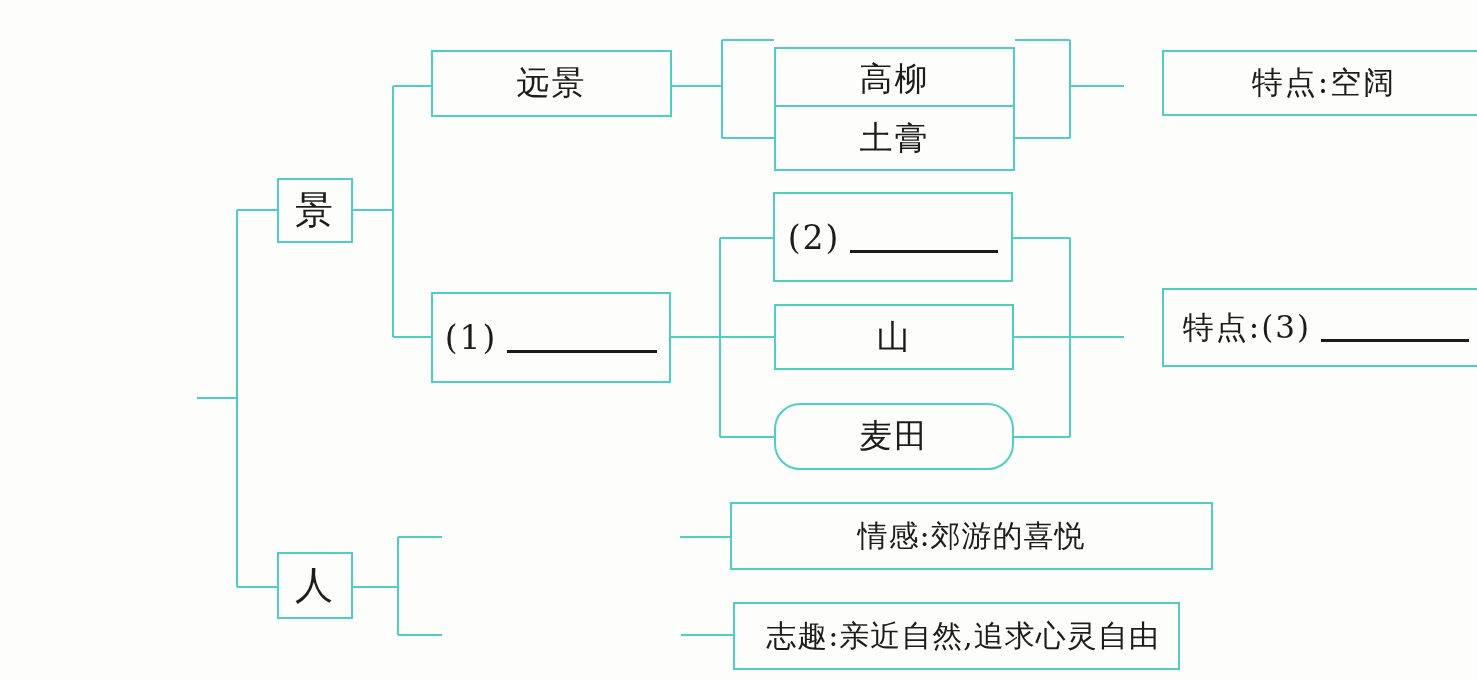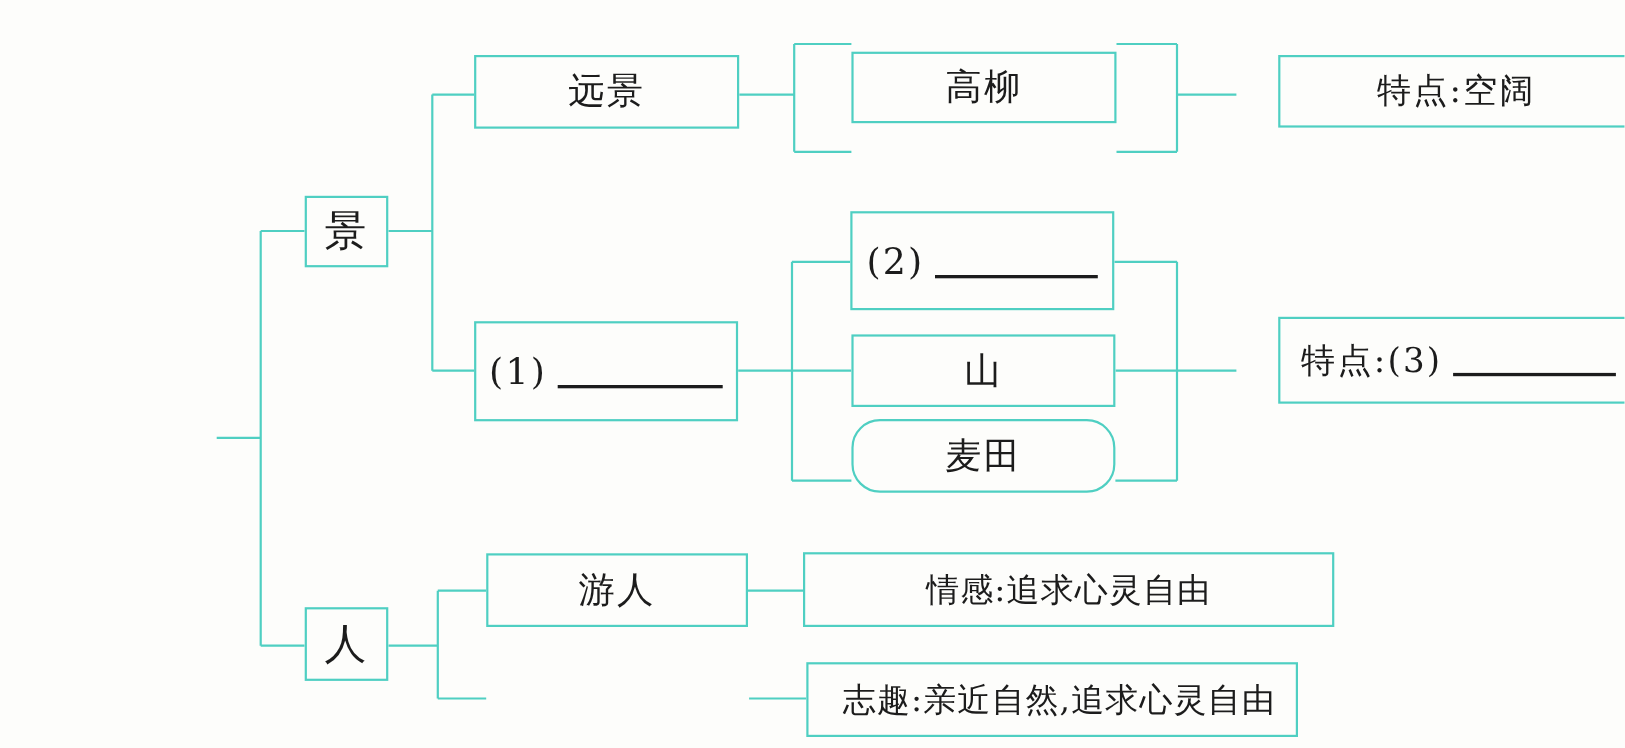--- a/index.html
+++ b/index.html
@@ -78,49 +78,49 @@
 
   <div class="box fs-mid" style="left:431px; top:292px; width:240px; height:91px;">
     <span>(1)</span>
     <span class="blank" style="width:150px;"></span>
   </div>
 
   <div class="box fs-mid" style="left:774px; top:7px; width:241px; height:65px;margin-top:40px;">
     <span>高柳</span>
   </div>
 
+  <div class="box fs-mid" style="left:774px; top:105px; width:241px; height:66px;">
+    <span>土膏</span>
+  </div>
 
   <div class="box fs-mid" style="left:773px; top:192px; width:240px; height:90px;">
     <span>(2)</span>
     <span class="blank" style="width:148px;"></span>
   </div>
 
   <div class="box fs-mid" style="left:774px; top:304px; width:240px; height:66px;">
     <span>山</span>
   </div>
 
-  <div class="box fs-mid" style="left:774px; top:381px; width:240px; height:67px;border-radius:26px;">
+  <div class="box fs-mid" style="left:774px; top:403px; width:240px; height:67px;border-radius:26px;">
     <span>麦田</span>
   </div>
 
   <div class="box fs-feat" style="left:1124px; top:50px; width:324px; height:66px;">
     <span>特点:空阔</span>
   </div>
 
   <div class="box fs-feat" style="left:1124px; top:288px; width:328px; height:79px;">
     <span>特点:(3)</span>
     <span class="blank" style="width:148px;"></span>
   </div>
 
-  <div class="box fs-mid" style="left:442px; top:503px; width:238px; height:67px;">
-    <span>游人</span>
-  </div>
 
 
   <div class="box fs-long" style="left:730px; top:502px; width:483px; height:68px;">
-    <span>情感:追求心灵自由</span>
+    <span>情感:郊游的喜悦</span>
   </div>
 
   <div class="box fs-long" style="left:733px; top:602px; width:447px; height:68px;padding-left:13px;">
     <span>志趣:亲近自然,追求心灵自由</span>
   </div>
 
 </div>
 
 </body></html>

